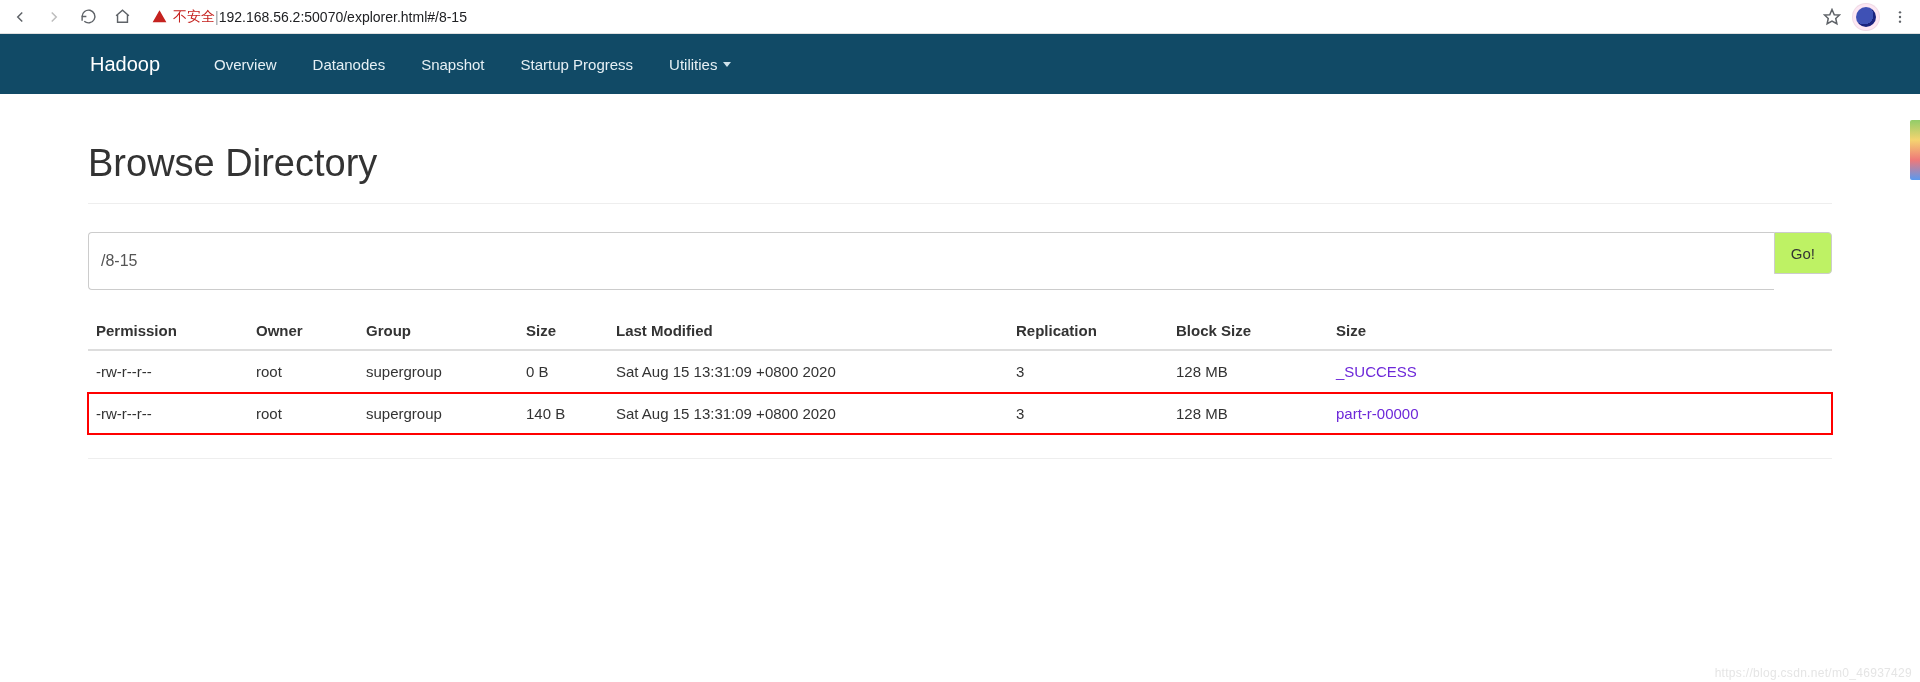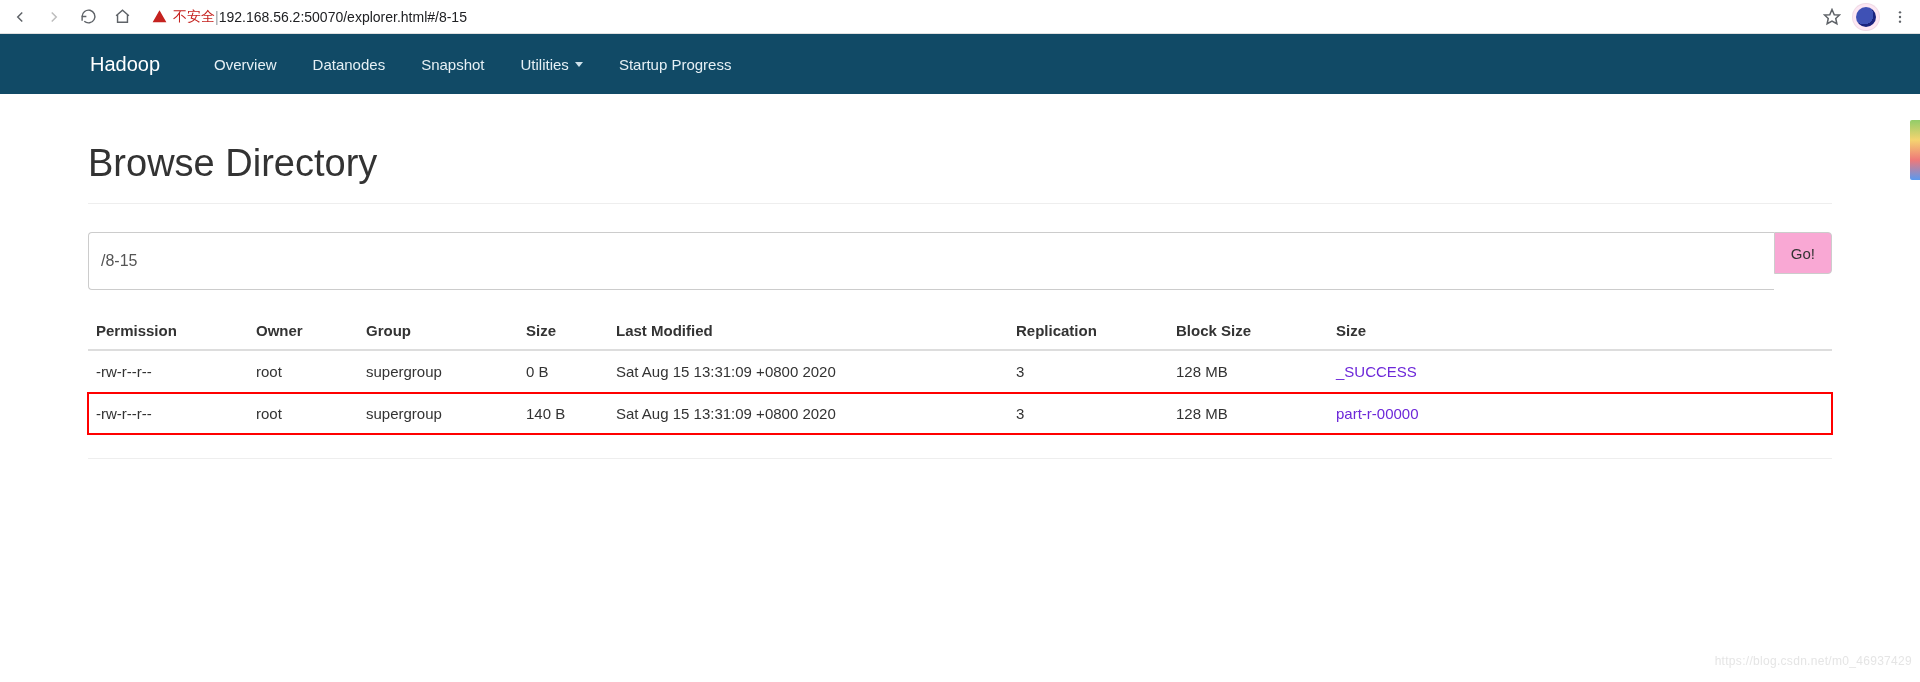--- a/index.html
+++ b/index.html
@@ -118,21 +118,21 @@
     padding: 8px 12px;
     font-size: 16px;
     color: #555;
     outline: none;
   }
   .go-btn {
     height: 42px;
     padding: 0 16px;
     border: 1px solid #ccc;
     border-radius: 0 4px 4px 0;
-    background: #f9a8d4;
+    background: #bef264;
     font-size: 15px;
     color: #333;
     cursor: pointer;
   }
 
   .file-table {
     width: 100%;
     border-collapse: collapse;
     font-size: 15px;
   }
@@ -162,21 +162,21 @@
   .footer-area {
     margin-top: 24px;
     border-top: 1px solid #eee;
     padding-top: 14px;
     color: #bbb;
     font-size: 14px;
   }
 
   .watermark {
     position: fixed;
-    bottom: 14px; right: 8px;
+    bottom: 2px; right: 8px;
     font-size: 12px;
     color: #e5e5e5; letter-spacing: .3px;
   }
 
   .sidebar-indicator {
     position: fixed;
     right: 0; top: 120px;
     width: 10px; height: 60px;
     background: linear-gradient(#76c043,#f2c94c,#eb5757,#2f80ed);
     border-radius: 2px 0 0 2px;
@@ -246,26 +246,26 @@
     <div class="nav-item">
         <span>Overview</span>
       </div>
     <div class="nav-item">
         <span>Datanodes</span>
       </div>
     <div class="nav-item">
         <span>Snapshot</span>
       </div>
     <div class="nav-item">
+        <span>Startup Progress</span>
+      </div>
+    <div class="nav-item">
       <span>Utilities</span>
       <span class="caret"></span>
     </div>
-    <div class="nav-item">
-        <span>Startup Progress</span>
-      </div>
   </div>
 </div>
 
 <div class="container">
   <h1 class="page-title">Browse Directory</h1>
 
   <div class="path-row">
     <input class="path-input" type="text" value="/8-15" style="">
     <button class="go-btn">Go!</button>
   </div>

